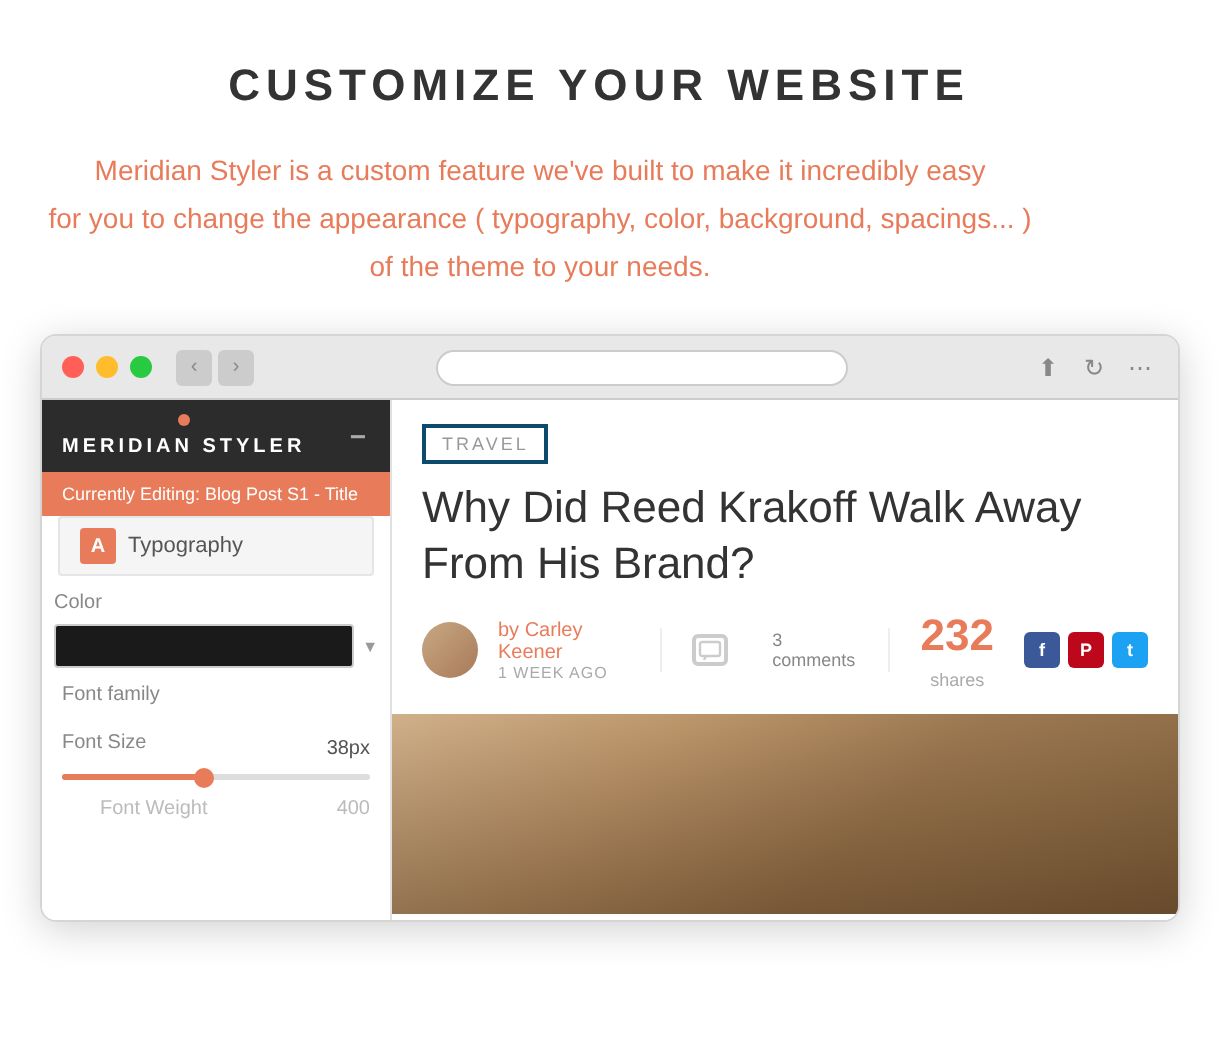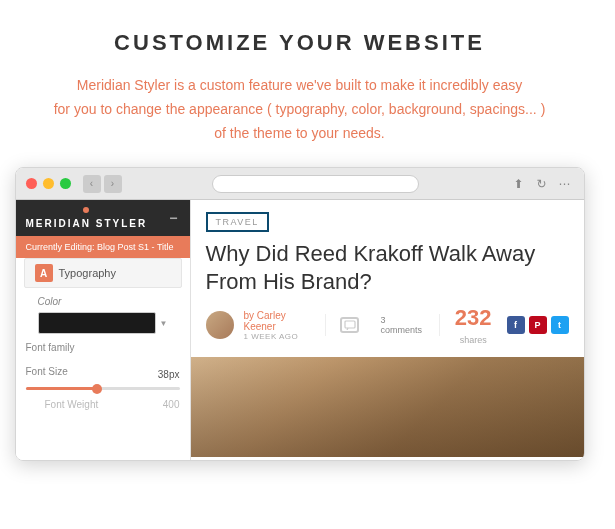--- a/index.html
+++ b/index.html
@@ -10,21 +10,20 @@
       font-family: 'Helvetica Neue', Arial, sans-serif;
       overflow: hidden;
     }
 
     .page-wrapper {
       width: 599px;
       background: #fff;
       padding: 30px 20px 20px;
       display: flex;
       flex-direction: column;
-      align-items: center;
     }
 
     .section-title {
       font-size: 22px;
       letter-spacing: 3px;
       font-weight: 600;
       color: #333;
       text-align: center;
       margin-bottom: 18px;
       text-transform: uppercase;
@@ -193,22 +192,21 @@
       justify-content: center;
       border-radius: 2px;
     }
 
     .typo-label {
       font-size: 11px;
       color: #555;
     }
 
     .color-section {
-      padding: 0 22px 8px;
-      font-style: italic;
+      padding: 0 6px 8px;
     }
 
     .prop-label {
       font-size: 10px;
       color: #888;
       margin-bottom: 5px;
     }
 
     .color-picker-row {
       display: flex;

